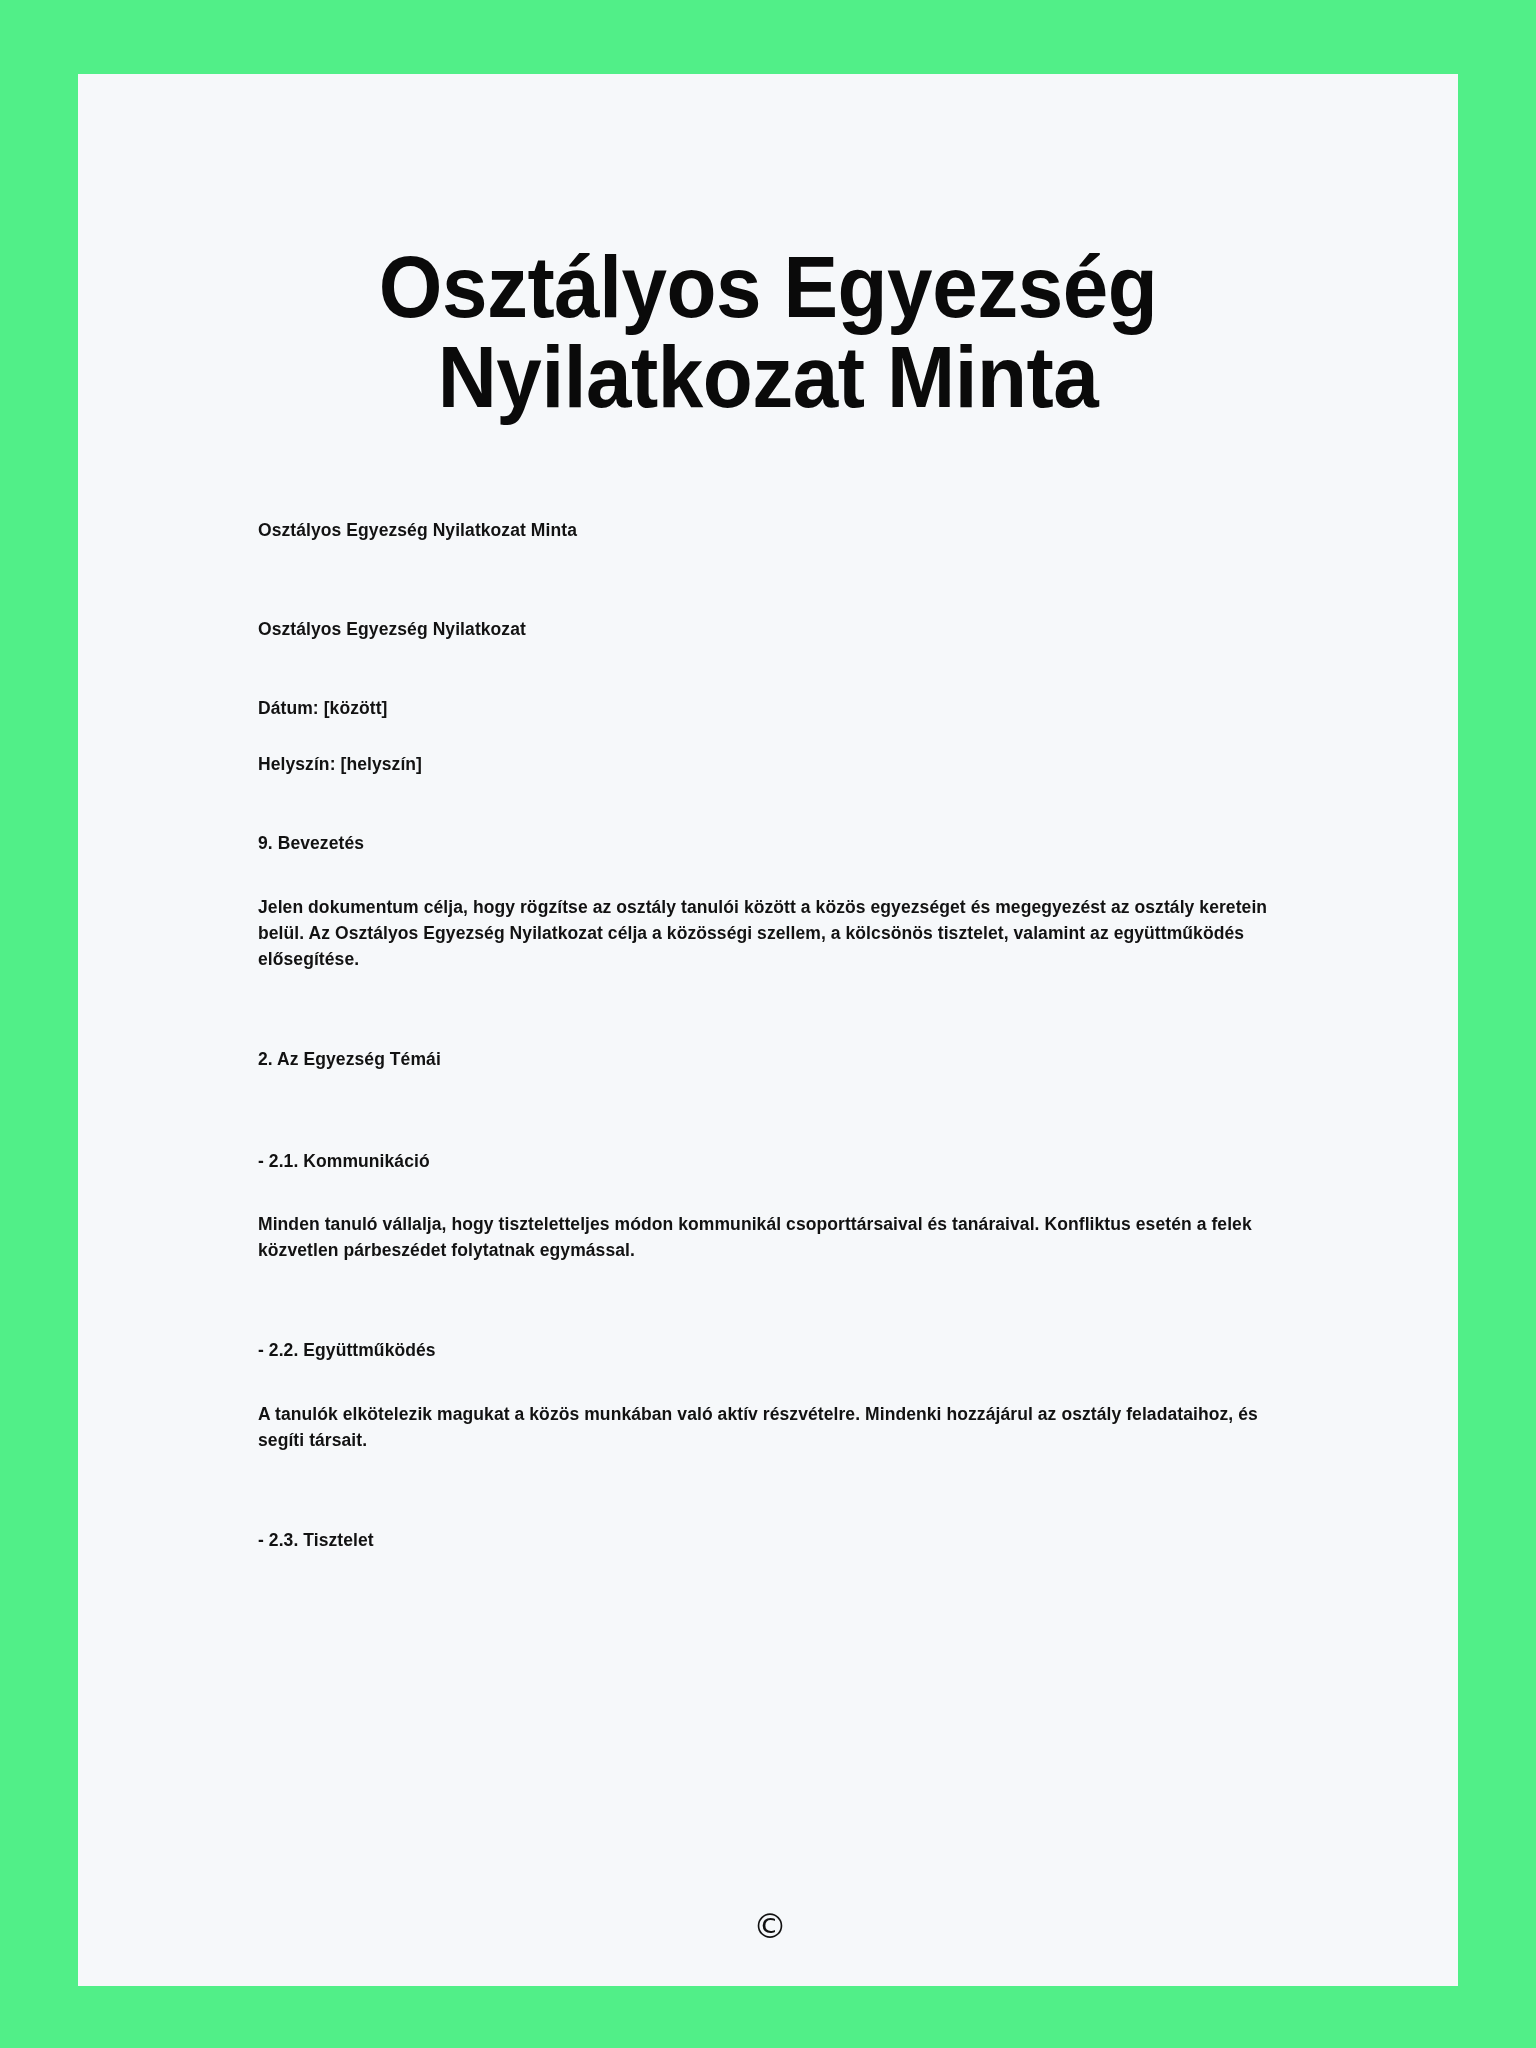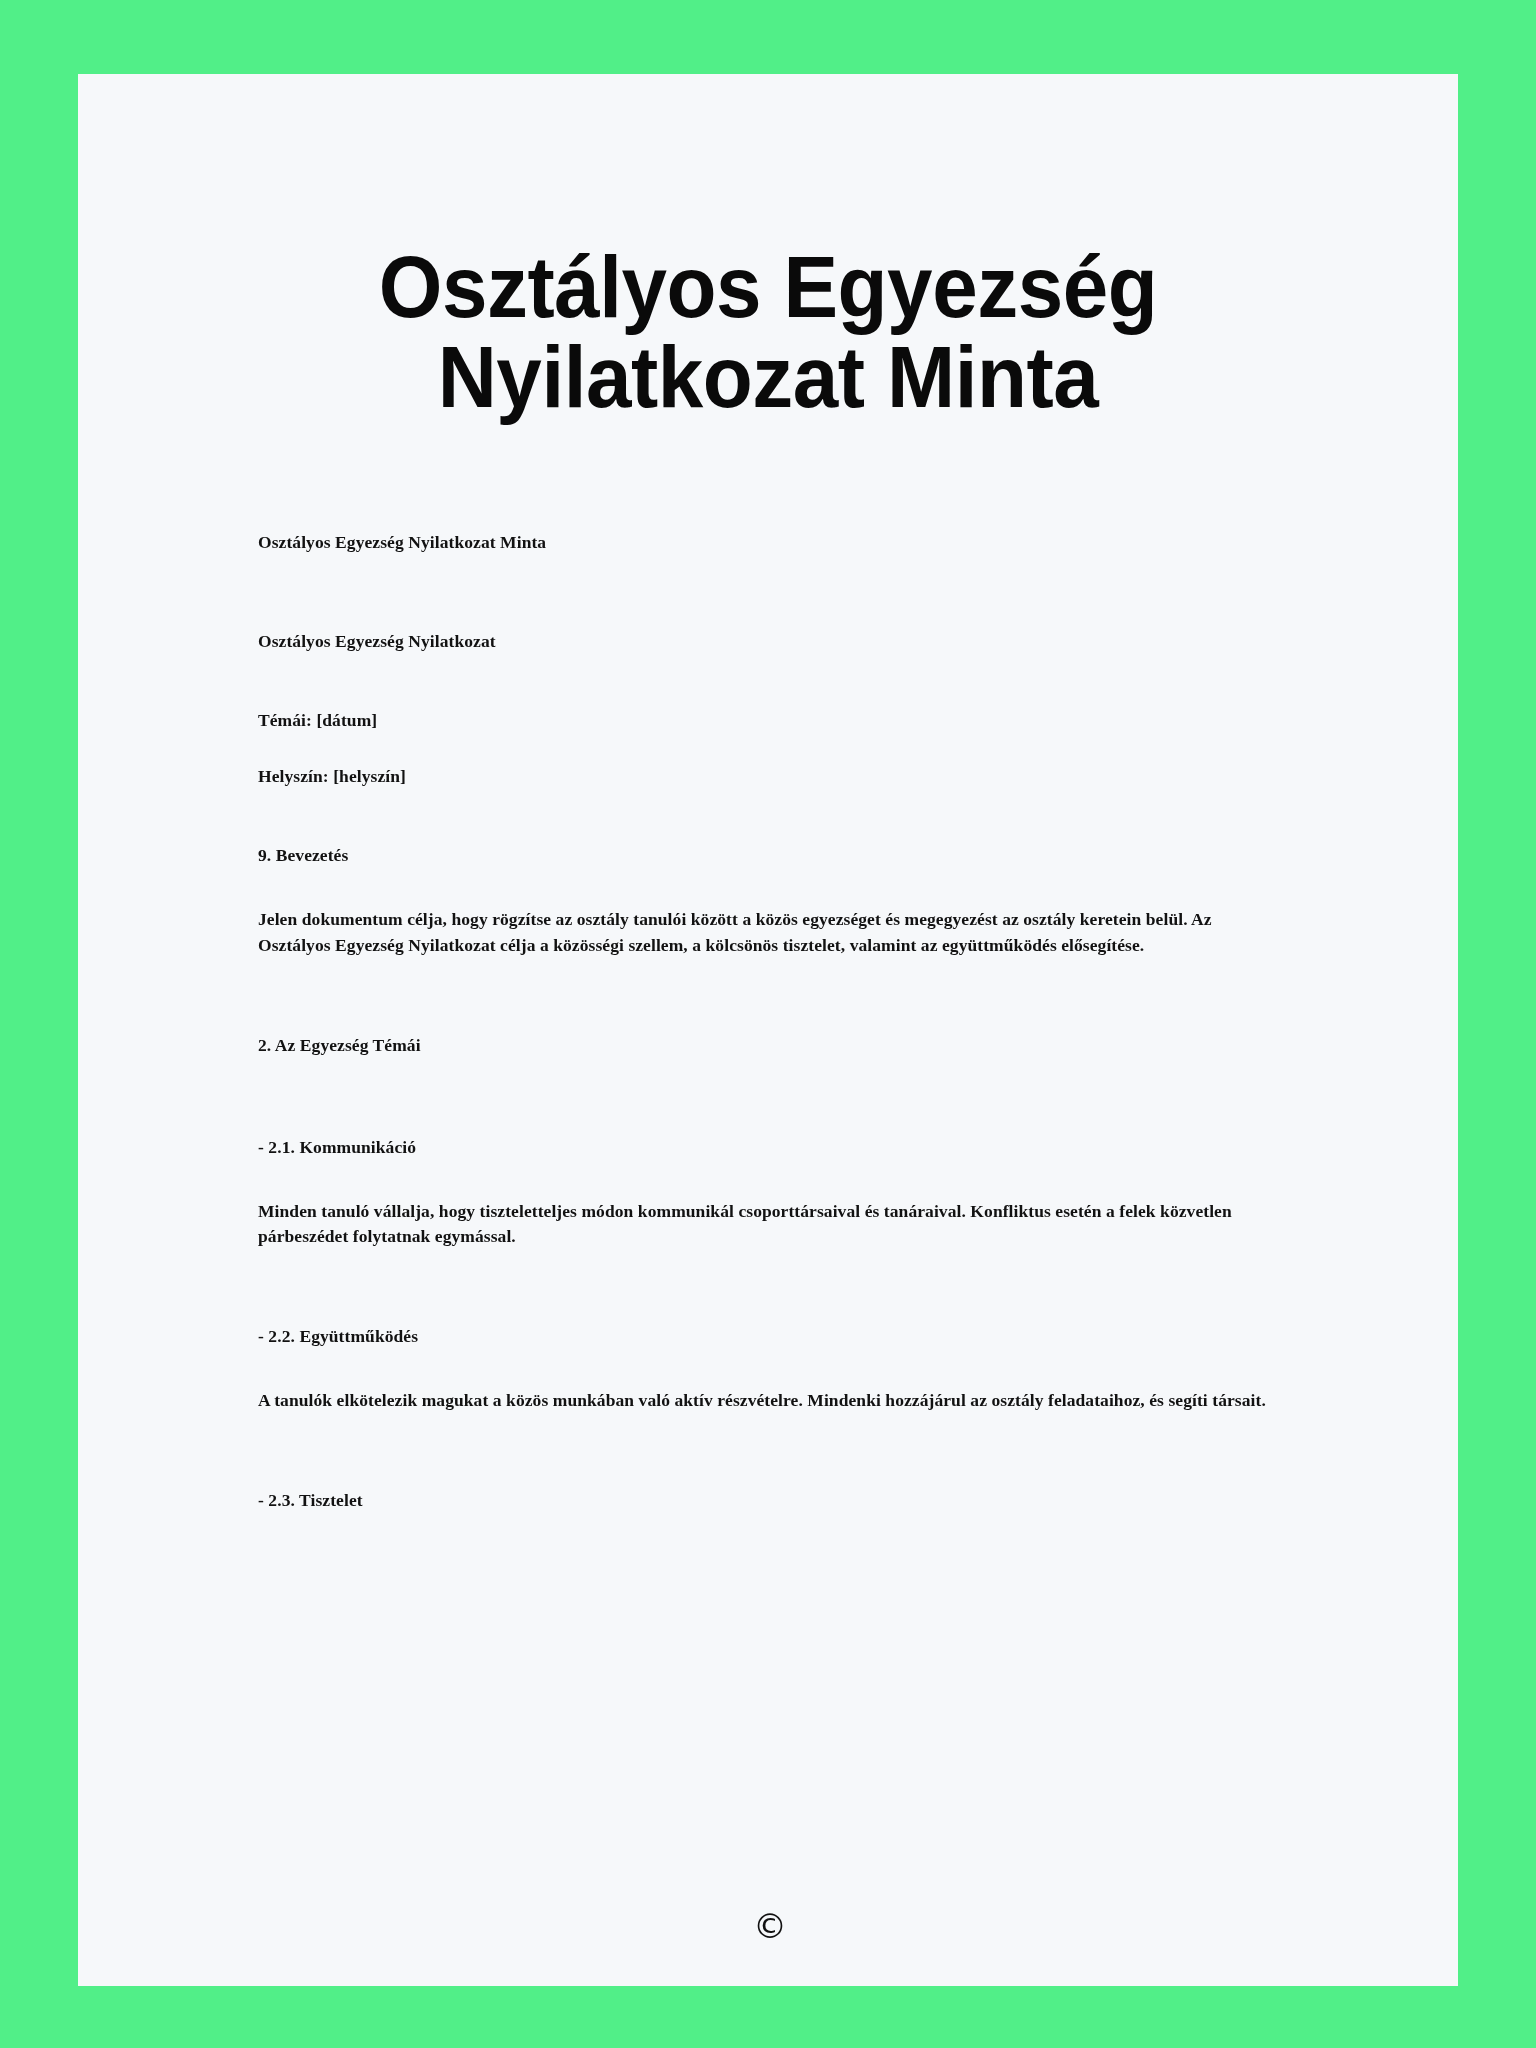--- a/index.html
+++ b/index.html
@@ -38,25 +38,24 @@
     line-height: 1.02;
     letter-spacing: -0.5px;
     color: #0a0a0a;
     text-align: center;
     font-stretch: condensed;
     transform: scaleX(0.93);
     transform-origin: center top;
   }
   .doc-body {
     padding: 96px 0 0 0;
-    margin: 12px auto;
+    margin: 0 auto;
     width: 1020px;
     box-sizing: border-box;
     flex: 1 1 auto;
-    font-family: Liberation Serif, serif;
   }
   .blk {
     font-weight: bold;
     color: #121212;
     font-size: 17.5px;
     line-height: 1.48;
     letter-spacing: 0.08px;
   }
   .gap-lg { height: 74px; }
   .gap-md { height: 53px; }
@@ -92,21 +91,21 @@
     </h1>
 
     <div class="doc-body">
 
       <div class="blk">Osztályos Egyezség Nyilatkozat Minta</div>
       <div class="gap-lg"></div>
 
       <div class="blk">Osztályos Egyezség Nyilatkozat</div>
       <div class="gap-md"></div>
 
-      <div class="blk">Témái: [dátum]</div>
+      <div class="blk">Dátum: [között]</div>
       <div class="gap-xs"></div>
 
       <div class="blk">Helyszín: [helyszín]</div>
       <div class="gap-md"></div>
 
       <div class="blk">9. Bevezetés</div>
       <div class="gap-sm"></div>
 
       <div class="blk para">Jelen dokumentum célja, hogy rögzítse az osztály tanulói között a közös egyezséget és megegyezést az osztály keretein belül. Az Osztályos Egyezség Nyilatkozat célja a közösségi szellem, a kölcsönös tisztelet, valamint az együttműködés elősegítése.</div>
       <div class="gap-lg"></div>

